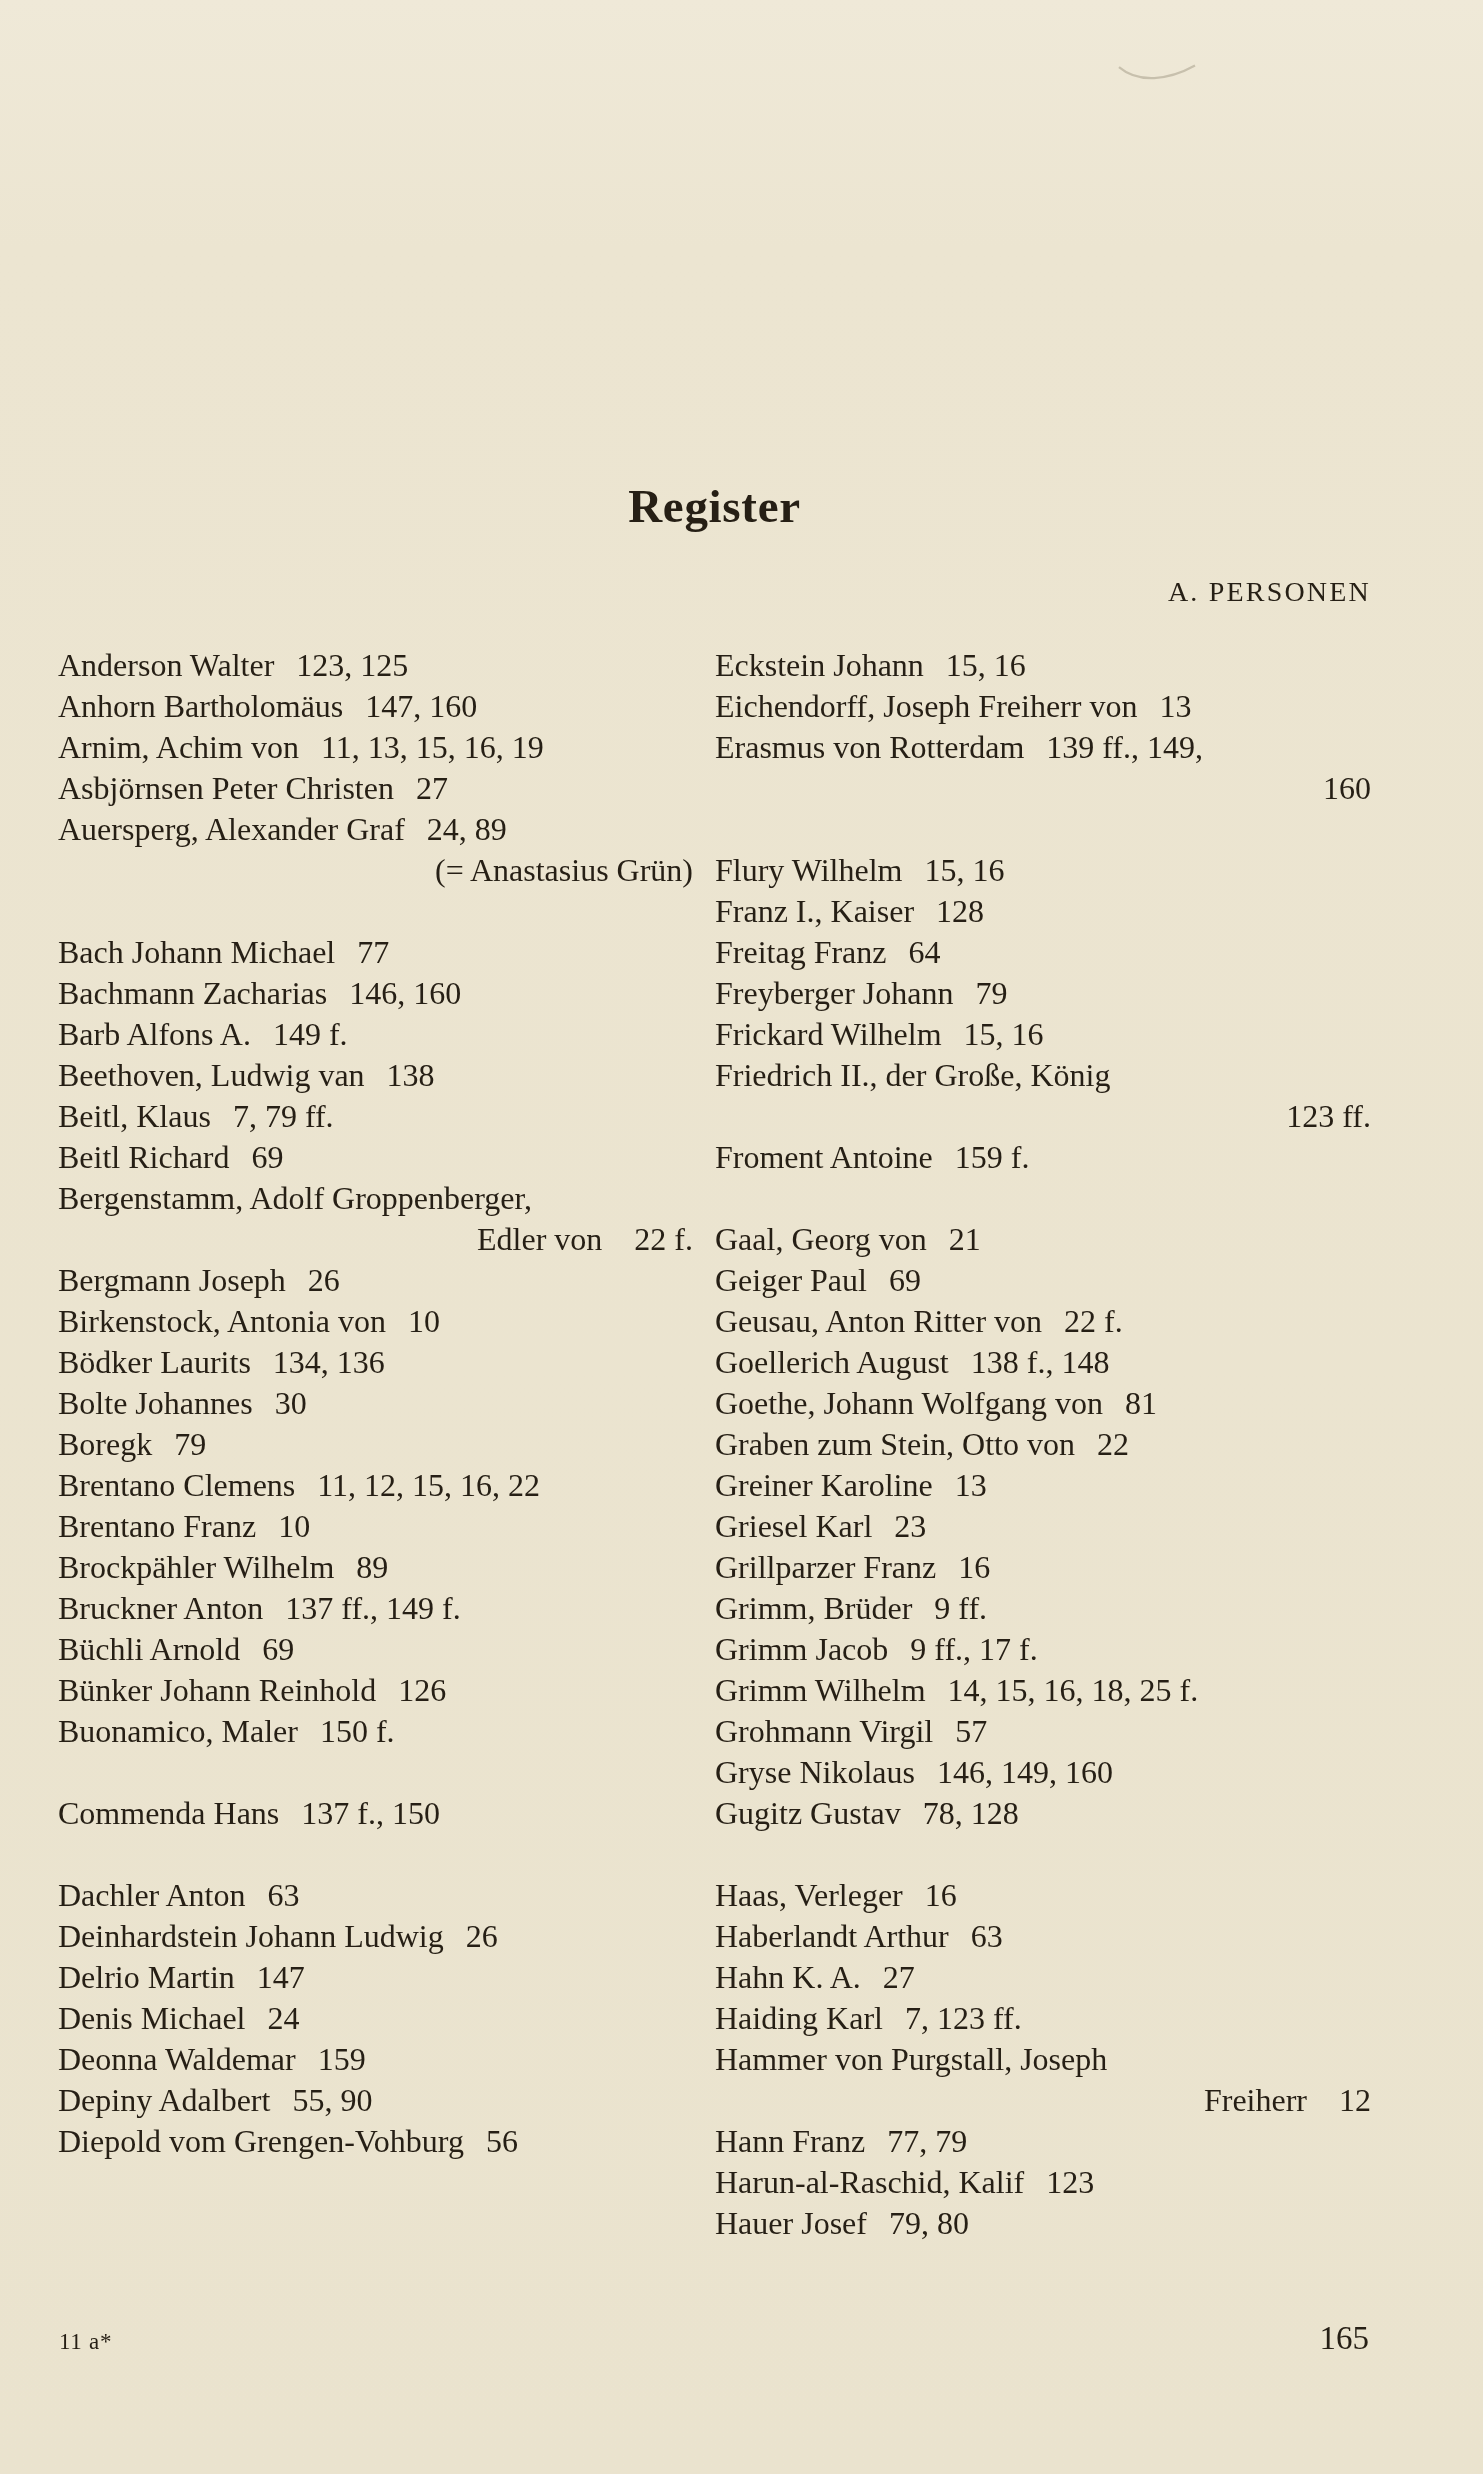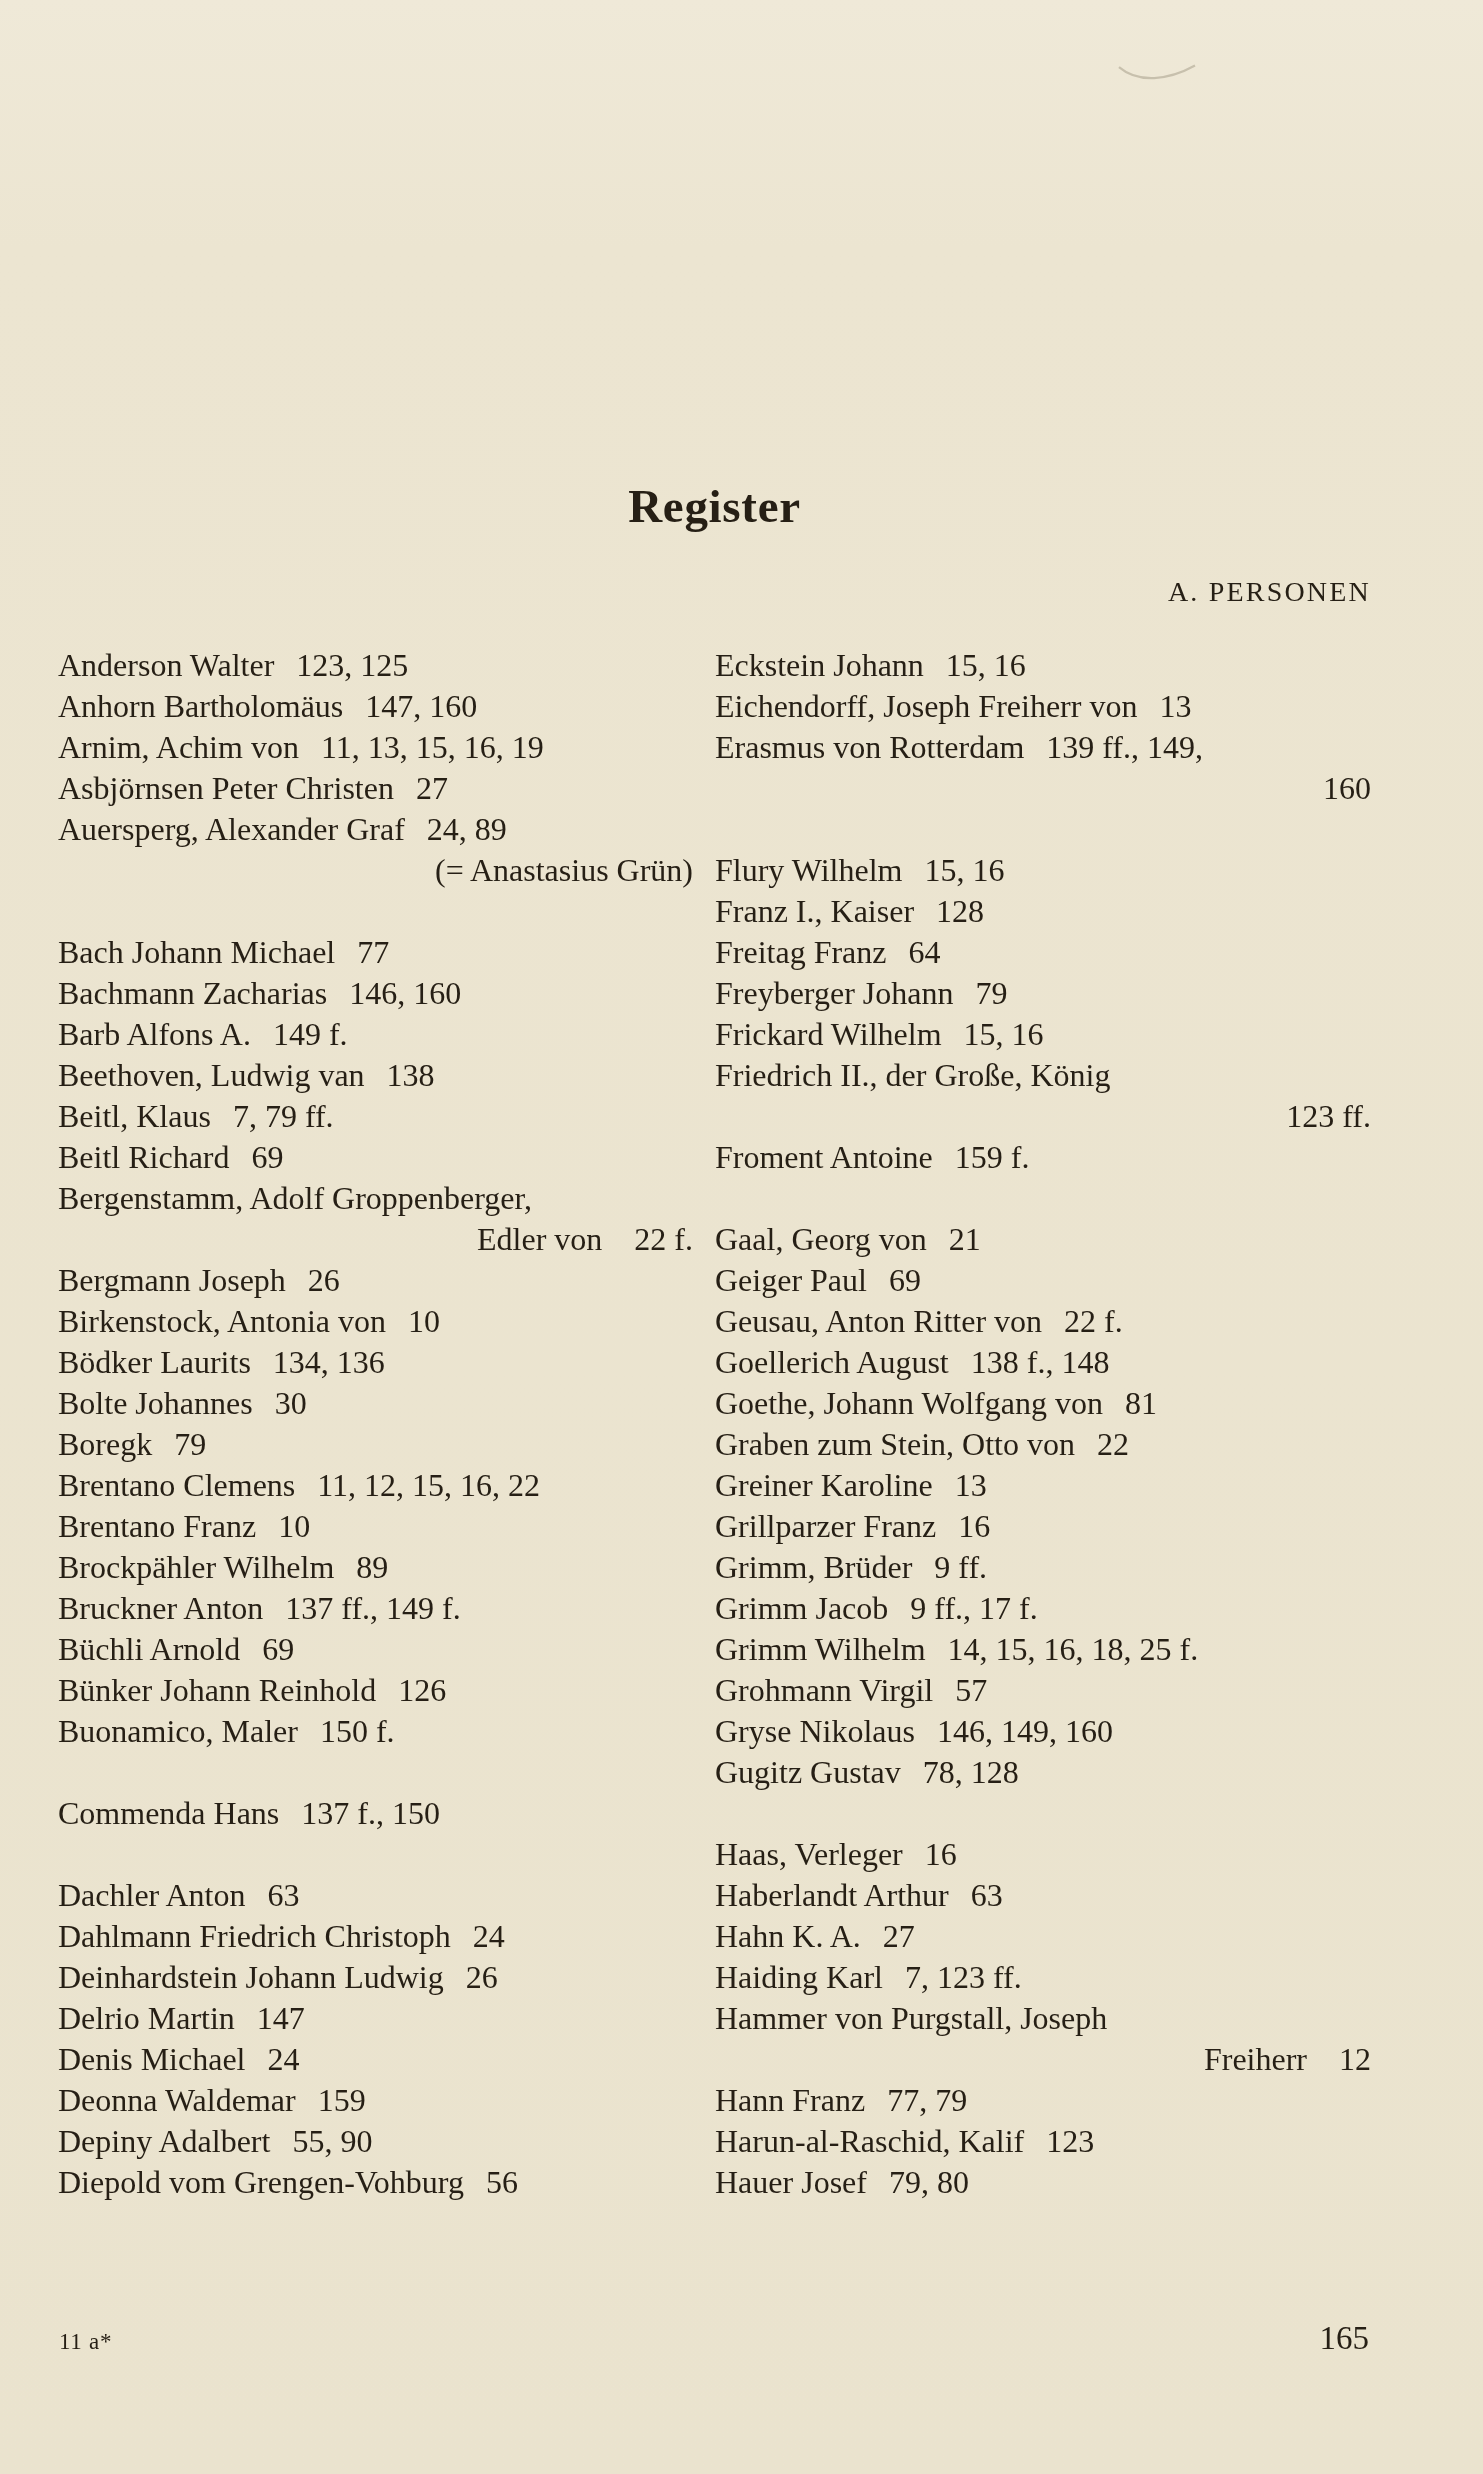--- a/index.html
+++ b/index.html
@@ -173,23 +173,20 @@
           <div class="group">
             <div class="entry">
               <div class="line"><span class="name">Commenda Hans</span><span class="pages">137 f., 150</span></div>
             </div>
           </div>
           <div class="group">
             <div class="entry">
               <div class="line"><span class="name">Dachler Anton</span><span class="pages">63</span></div>
             </div>
             <div class="entry">
-              <div class="line"><span class="name">Dahlmann Friedrich Christoph</span><span class="pages">24</span></div>
-            </div>
-            <div class="entry">
               <div class="line"><span class="name">Deinhardstein Johann Ludwig</span><span class="pages">26</span></div>
             </div>
             <div class="entry">
               <div class="line"><span class="name">Delrio Martin</span><span class="pages">147</span></div>
             </div>
             <div class="entry">
               <div class="line"><span class="name">Denis Michael</span><span class="pages">24</span></div>
             </div>
             <div class="entry">
               <div class="line"><span class="name">Deonna Waldemar</span><span class="pages">159</span></div>
@@ -253,20 +250,23 @@
               <div class="line"><span class="name">Goellerich August</span><span class="pages">138 f., 148</span></div>
             </div>
             <div class="entry">
               <div class="line"><span class="name">Goethe, Johann Wolfgang von</span><span class="pages">81</span></div>
             </div>
             <div class="entry">
               <div class="line"><span class="name">Graben zum Stein, Otto von</span><span class="pages">22</span></div>
             </div>
             <div class="entry">
               <div class="line"><span class="name">Greiner Karoline</span><span class="pages">13</span></div>
+            </div>
+            <div class="entry">
+              <div class="line"><span class="name">Griesel Karl</span><span class="pages">23</span></div>
             </div>
             <div class="entry">
               <div class="line"><span class="name">Grillparzer Franz</span><span class="pages">16</span></div>
             </div>
             <div class="entry">
               <div class="line"><span class="name">Grimm, Brüder</span><span class="pages">9 ff.</span></div>
             </div>
             <div class="entry">
               <div class="line"><span class="name">Grimm Jacob</span><span class="pages">9 ff., 17 f.</span></div>
             </div>

